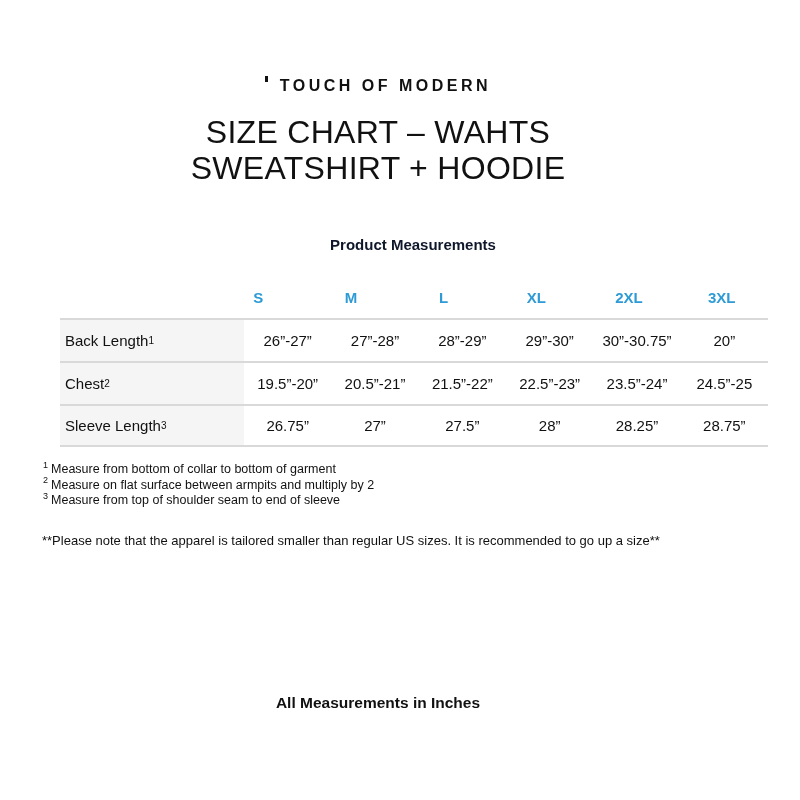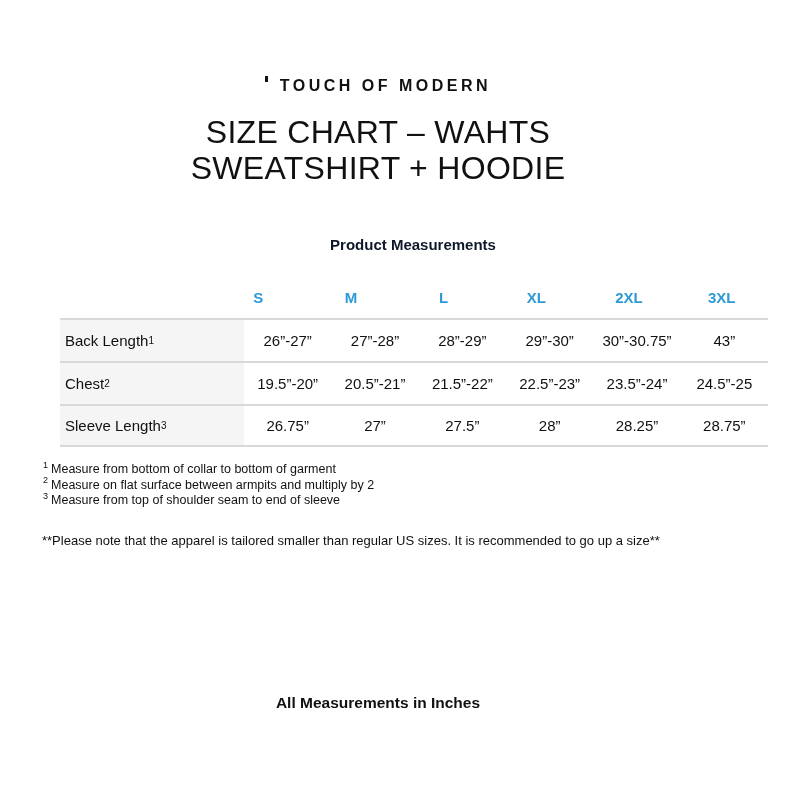--- a/index.html
+++ b/index.html
@@ -118,21 +118,21 @@
     <div class="trow data-row">
       <div class="cell label-cell">
         <span>Back Length</span>
           <sup>1</sup>
       </div>
       <div class="cell">26”-27”</div>
       <div class="cell">27”-28”</div>
       <div class="cell">28”-29”</div>
       <div class="cell">29”-30”</div>
       <div class="cell">30”-30.75”</div>
-      <div class="cell">43”</div>
+      <div class="cell">20”</div>
     </div>
 
     <div class="trow data-row">
       <div class="cell label-cell">
         <span>Chest</span>
           <sup>2</sup>
       </div>
       <div class="cell">19.5”-20”</div>
       <div class="cell">20.5”-21”</div>
       <div class="cell">21.5”-22”</div>

